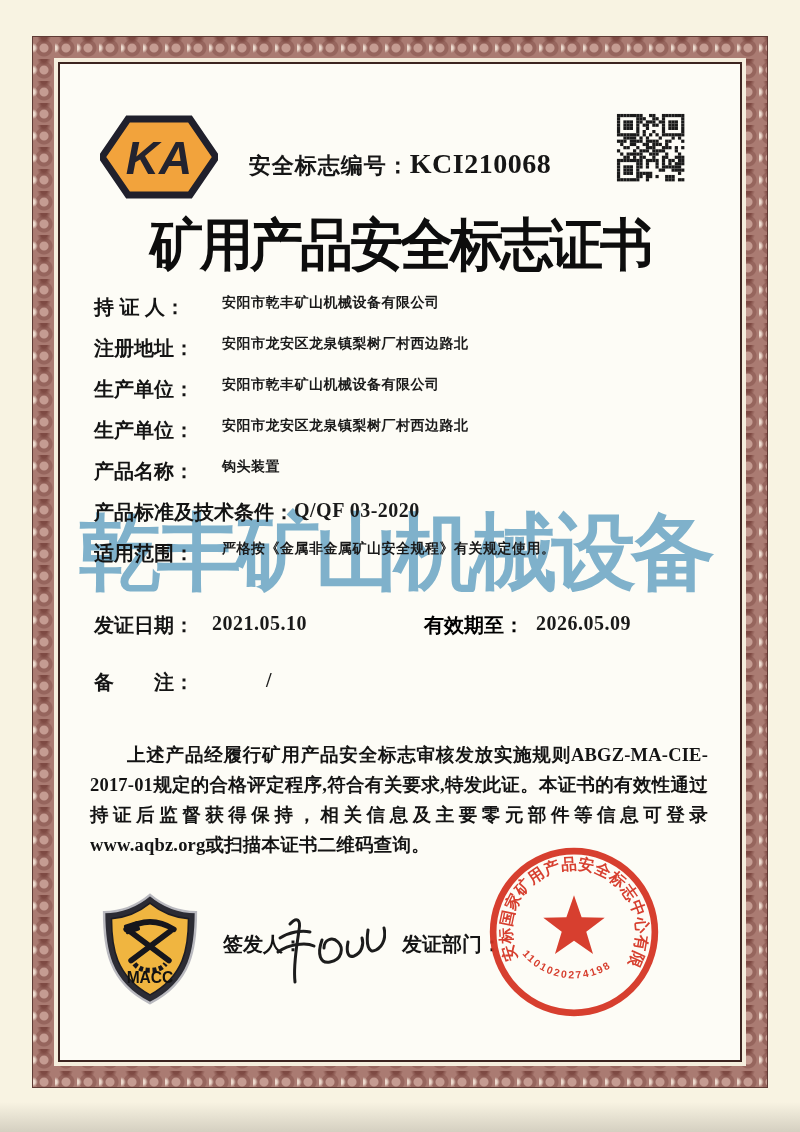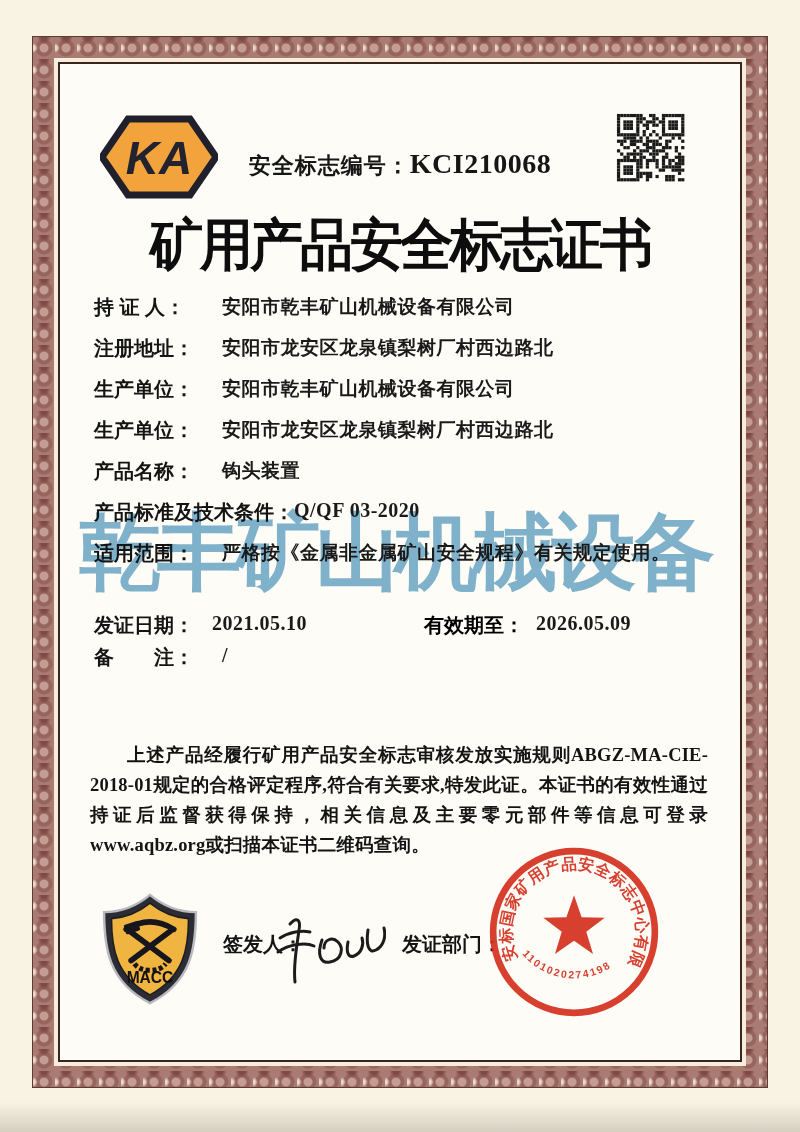--- a/index.html
+++ b/index.html
@@ -27,27 +27,27 @@
   .title{position:absolute;left:0;top:210px;width:800px;text-align:center;z-index:2;
     font-family:"Liberation Serif",serif;font-weight:bold;font-size:53px;letter-spacing:-3px;color:#0d0d0d;
     transform:scaleY(1.06);}
   
   .watermark{position:absolute;left:78px;top:496px;z-index:1;white-space:nowrap;
     font-size:84px;font-weight:bold;color:#0369a1;opacity:.5;letter-spacing:-5px;}
   
   .rows{position:absolute;left:94px;top:294px;width:618px;z-index:2;}
   .row{display:flex;align-items:flex-start;height:41px;}
   .lbl{min-width:128px;font-size:20px;font-weight:bold;color:#141414;white-space:nowrap;}
-  .val{font-size:19px;font-weight:bold;color:#1a1a1a;white-space:nowrap;letter-spacing:0.5px;}
+  .val{font-size:14px;font-weight:bold;color:#1a1a1a;white-space:nowrap;letter-spacing:0.5px;}
   .val.latin{font-family:"Liberation Serif",serif;font-size:20px;letter-spacing:0.5px;}
   .dates{position:absolute;left:94px;top:612px;width:618px;display:flex;z-index:2;}
   .dates .lbl{min-width:118px;}
   .dates .val{min-width:150px;}
   .dates .lbl2{margin-left:62px;min-width:112px;font-size:20px;font-weight:bold;white-space:nowrap;}
-  .remark{position:absolute;left:94px;top:644px;display:flex;z-index:2;}
+  .remark{position:absolute;left:94px;top:669px;display:flex;z-index:2;gap:44px;}
   
   .statement{position:absolute;left:90px;top:740px;width:618px;z-index:2;margin:0;
     font-family:"Liberation Serif",serif;font-size:18.5px;line-height:30px;font-weight:bold;
     color:#141414;text-align:justify;text-indent:2em;letter-spacing:0.2px;}
   
   .macc{position:absolute;left:100px;top:891px;z-index:2;}
   .signer{position:absolute;left:223px;top:931px;z-index:2;font-size:20px;font-weight:bold;color:#141414;}
   .issuer{position:absolute;left:402px;top:931px;z-index:2;font-size:20px;font-weight:bold;color:#141414;}
   .sig{position:absolute;left:274px;top:898px;z-index:2;}
   .seal{position:absolute;left:486px;top:844px;z-index:3;opacity:.92;}
@@ -363,21 +363,21 @@
     <span class="val latin">2021.05.10</span>
     <span class="lbl2">有效期至：</span>
     <span class="val latin">2026.05.09</span>
   </div>
 
   <div class="remark">
     <span class="lbl">备　　注：</span>
     <span class="val latin">/</span>
   </div>
 
-  <p class="statement">上述产品经履行矿用产品安全标志审核发放实施规则ABGZ-MA-CIE-2018-01规定的合格评定程序,符合有关要求,特发此证。本证书的有效性通过持证后监督获得保持，相关信息及主要零元部件等信息可登录www.aqbz.org或扫描本证书二维码查询。</p>
+  <p class="statement">上述产品经履行矿用产品安全标志审核发放实施规则ABGZ-MA-CIE-2017-01规定的合格评定程序,符合有关要求,特发此证。本证书的有效性通过持证后监督获得保持，相关信息及主要零元部件等信息可登录www.aqbz.org或扫描本证书二维码查询。</p>
 
   <svg class="macc" width="100" height="116" viewBox="0 0 122 140">
     <path d="M61,4 C80,20 101,25 117,25 C117,68 112,110 61,136 C10,110 5,68 5,25 C21,25 42,20 61,4 Z" fill="#2c2c34" stroke="#b9b9bf" stroke-width="3"></path>
     <path d="M61,14 C77,27 94,32 108,33 C108,68 103,103 61,126 C19,103 14,68 14,33 C28,32 45,27 61,14 Z" fill="#f0b540" stroke="#1d1d24" stroke-width="2"></path>
     <g stroke="#16161c" stroke-width="7" stroke-linecap="round" fill="none">
       <path d="M36,48 L84,84"></path>
       <path d="M86,48 L38,84"></path>
       <path d="M32,46 Q61,28 90,46"></path>
     </g>
     <rect x="30" y="38" width="18" height="12" rx="2" fill="#16161c" transform="rotate(-18 39 44)"></rect>

